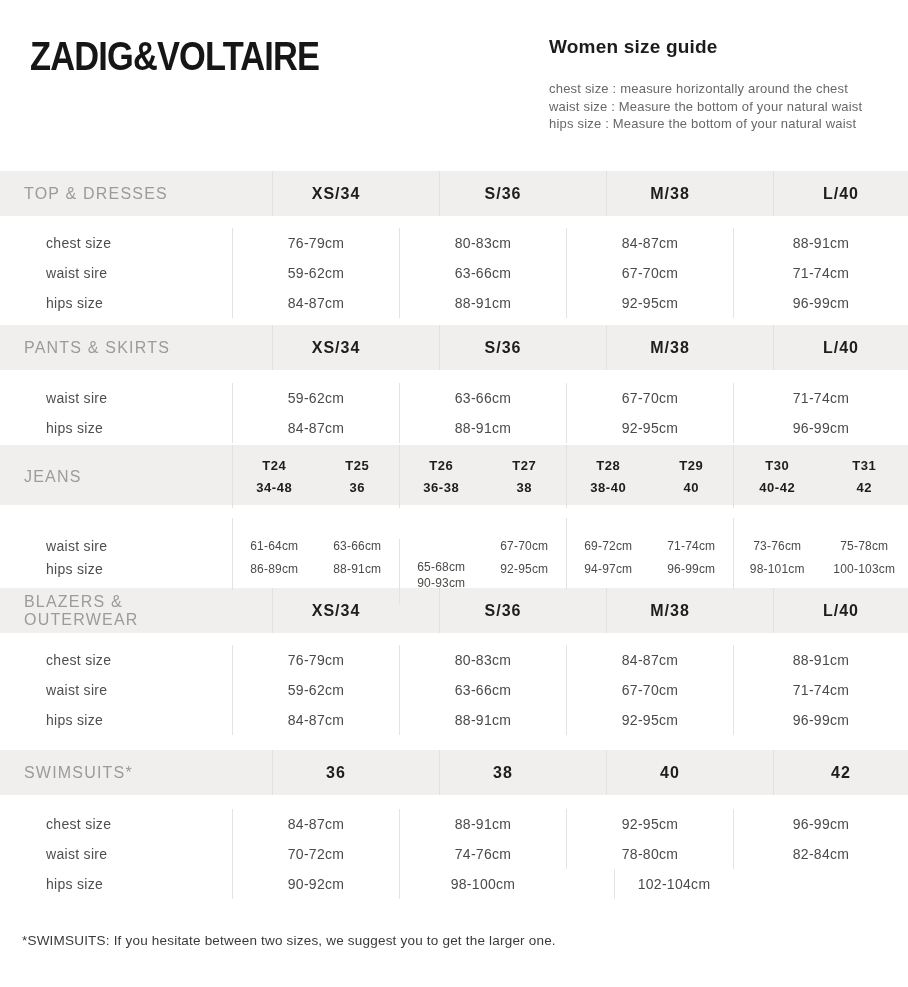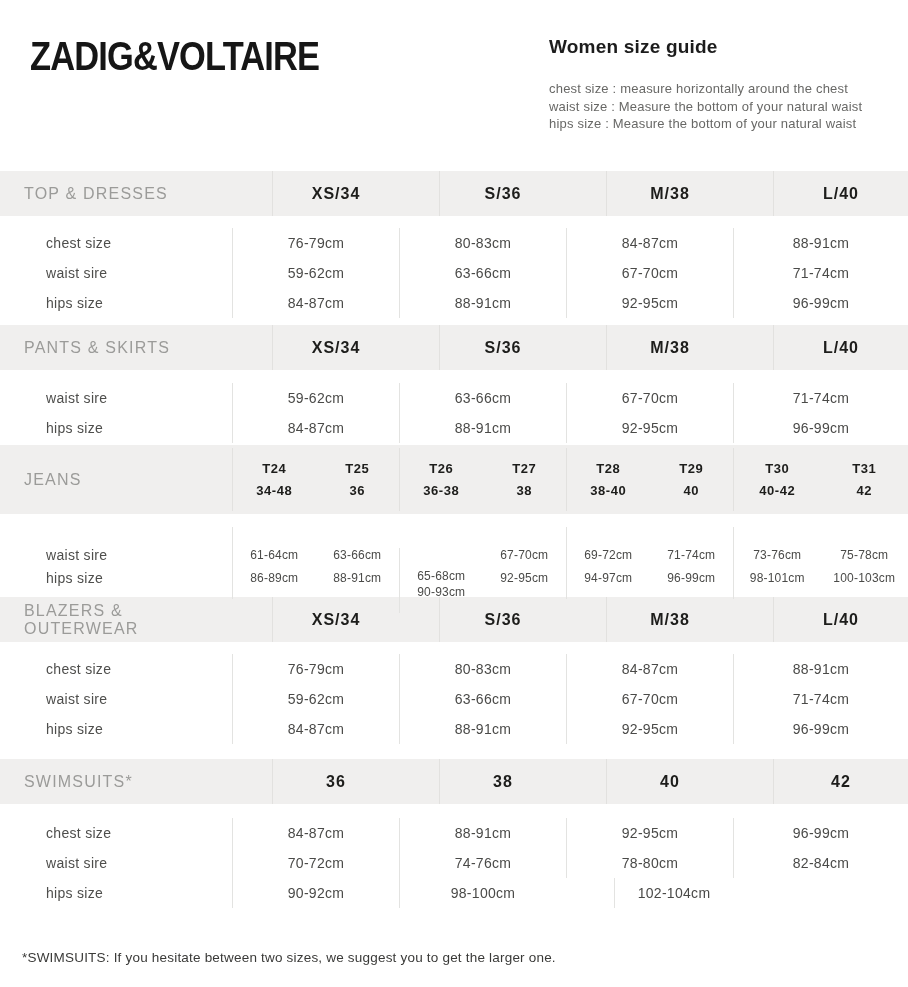--- a/index.html
+++ b/index.html
@@ -22,21 +22,21 @@
   .intro h1 { font-size:19px; font-weight:700; color:#1c1c1c; letter-spacing:.2px; }
   .notes { margin-top:22px; }
   .notes p { font-size:13px; line-height:17.5px; color:#686866; letter-spacing:.2px; font-weight:400; }
 
   
   .grid4 { display:grid; grid-template-columns:232px 167px 167px 167px 175px; }
   .grid8 { display:grid; grid-template-columns:232px 83.5px 83.5px 83.5px 83.5px 83.5px 83.5px 87.5px 87.5px; }
 
   .band { background:#f0efee; }
   .band.grid4 { height:45px; align-items:center; }
-  .band.grid8 { height:69px; align-items:center; }
+  .band.grid8 { height:60px; align-items:center; }
 
   .sec-title {
     padding-left:24px; font-size:16px; color:#9b9b99;
     letter-spacing:1.2px; font-weight:400;
   }
   .col-h {
     text-align:center; font-size:16px; font-weight:700; color:#1d1d1b;
     letter-spacing:1px;
   }
   .jcol { text-align:center; font-size:13px; font-weight:700; color:#1d1d1b;
@@ -57,21 +57,21 @@
   .rows-s1 { padding:12px 0 7px; }
   .rows-s2 { padding:13px 0 2px; }
   .rows-s3 { padding:13px 0 10px; }
   .rows-s4 { padding:12px 0 15px; }
   .rows-s5 { padding:14px 0 21px; }
 
   
   .rows-wrap { position:relative; }
 
   .footnote {
-    margin-top:21px; padding-left:22px;
+    margin-top:13px; padding-left:22px;
     font-size:13.5px; color:#3a3a38; letter-spacing:.2px;
   }
 </style>
 </head>
 <body>
 
 <div class="page">
 
   <header class="top">
     <div class="logo">ZADIG&amp;VOLTAIRE</div>

